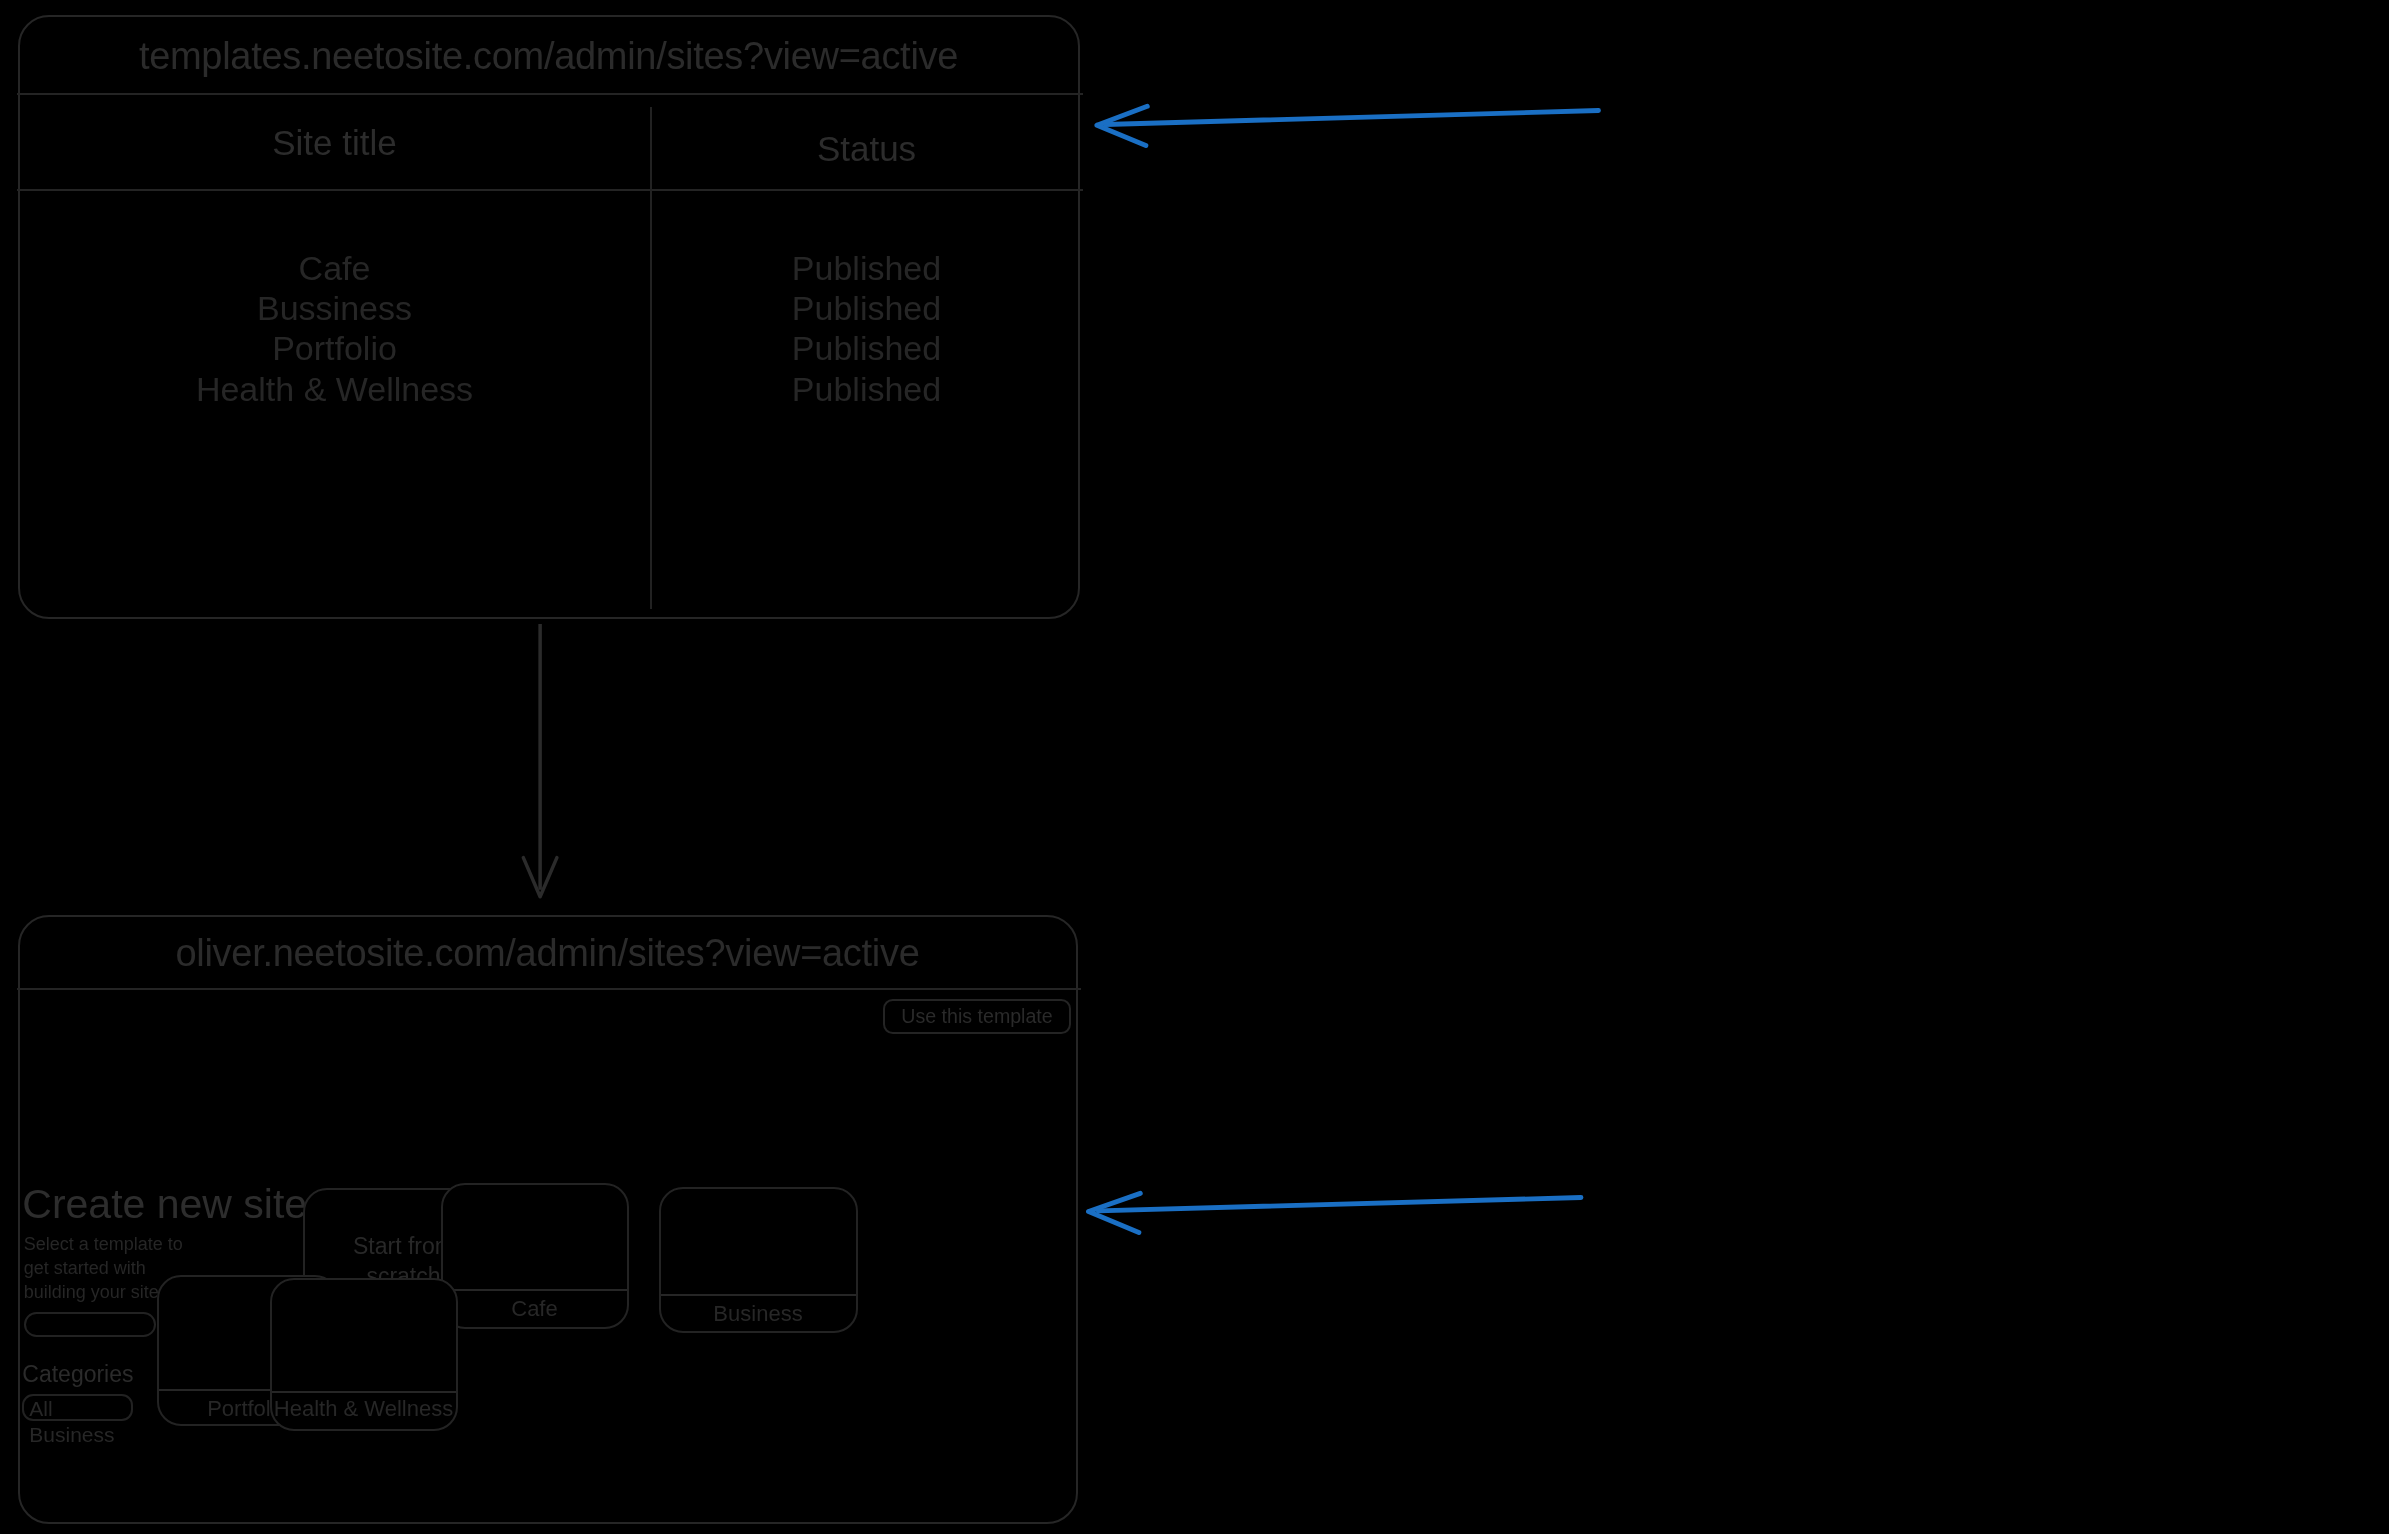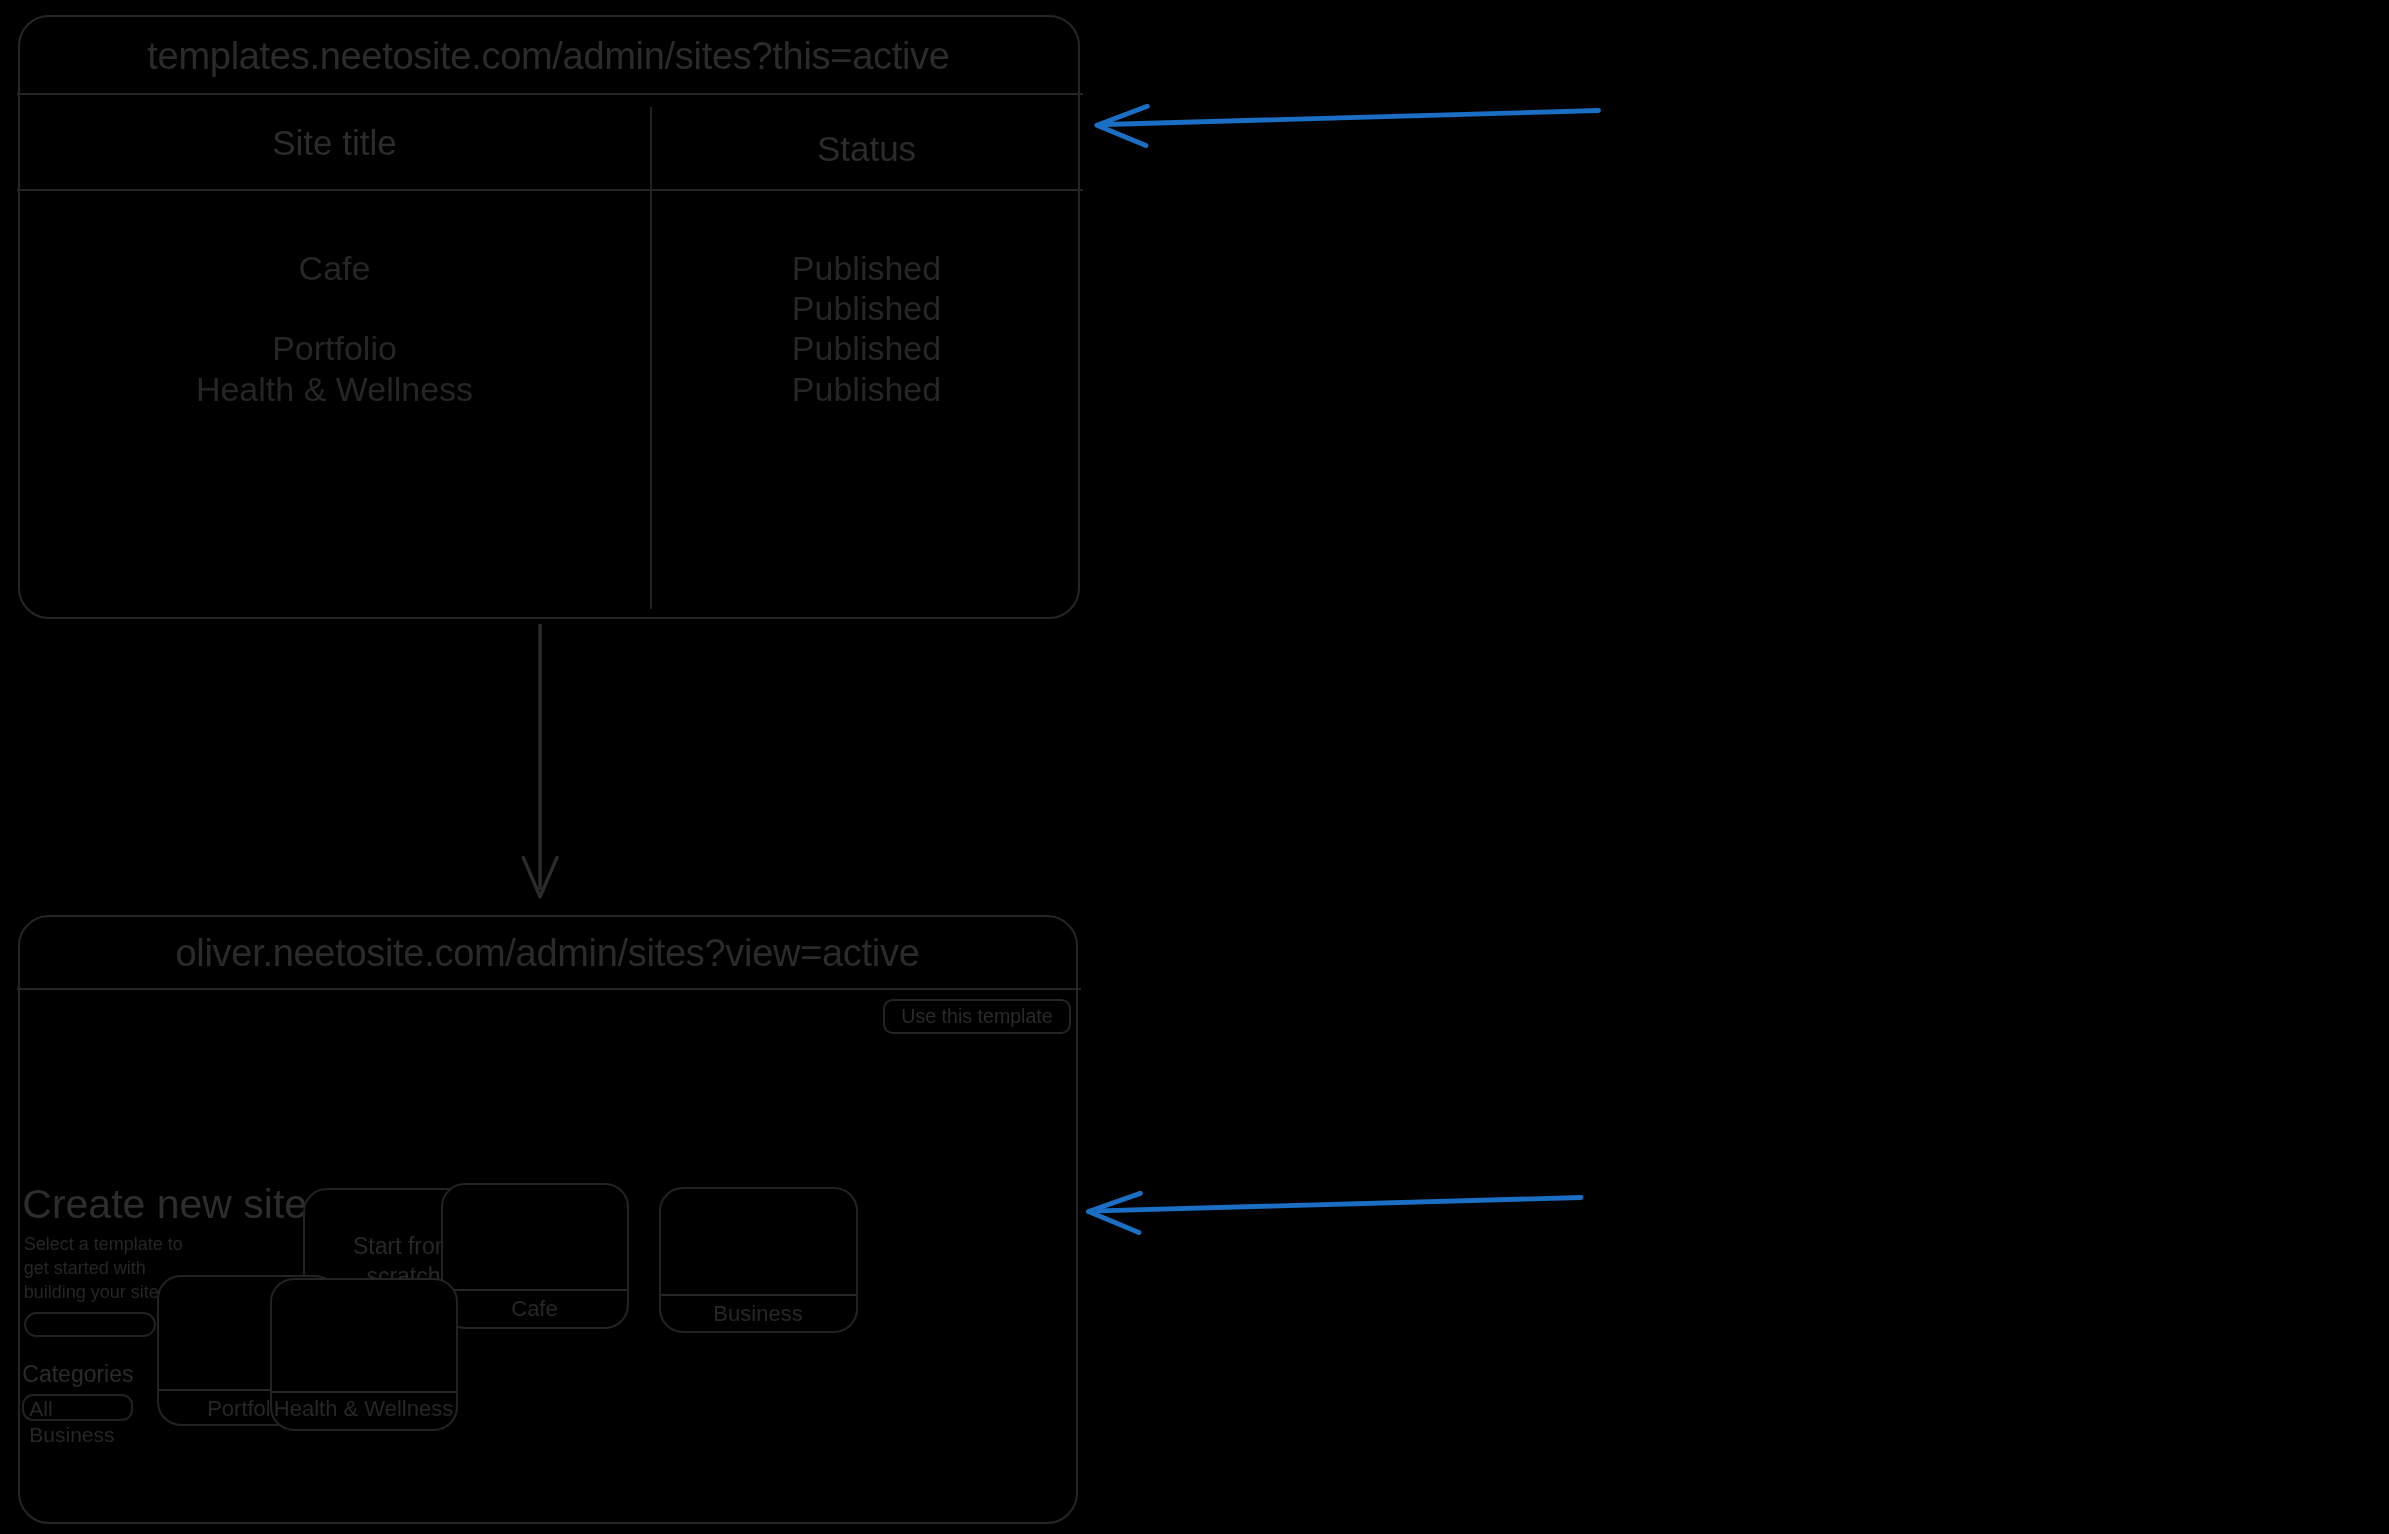--- a/index.html
+++ b/index.html
@@ -179,34 +179,35 @@
     pointer-events: none;
   }
 </style>
 </head>
 <body>
 
 <div id="canvas">
 
   <div class="panel" style="left:17.5px; top:15.4px; width:1062px; height:604px;">
 
-    <div class="url-text" style="top:18px;">templates.neetosite.com/admin/sites?this=active</div>
+    <div class="url-text" style="top:18px;">templates.neetosite.com/admin/sites?view=active</div>
 
     <div class="hline" style="left:-2.1px; top:76px; width:1066px;"></div>
 
     <div class="col-head" style="left:0px; top:106px; width:630px;">Site title</div>
     <div class="col-head" style="left:632px; top:112px; width:430px;">Status</div>
 
     <div class="hline" style="left:-2.1px; top:172px; width:1066px;"></div>
 
     <div class="vline" style="left:630px; top:90px; width:2.1px; height:502px;"></div>
 
     <div class="cell" style="left:0px; top:232px; width:630px;">Cafe</div>
     <div class="cell" style="left:632px; top:232px; width:430px;">Published</div>
 
+    <div class="cell" style="left:0px; top:272px; width:630px;">Bussiness</div>
     <div class="cell" style="left:632px; top:272px; width:430px;">Published</div>
 
     <div class="cell" style="left:0px; top:312px; width:630px;">Portfolio</div>
     <div class="cell" style="left:632px; top:312px; width:430px;">Published</div>
 
     <div class="cell" style="left:0px; top:353px; width:630px;">Health &amp; Wellness</div>
     <div class="cell" style="left:632px; top:353px; width:430px;">Published</div>
   </div>
 
   <div class="panel" style="left:17.5px; top:915px; width:1060px; height:609px;padding-left:42px;">

